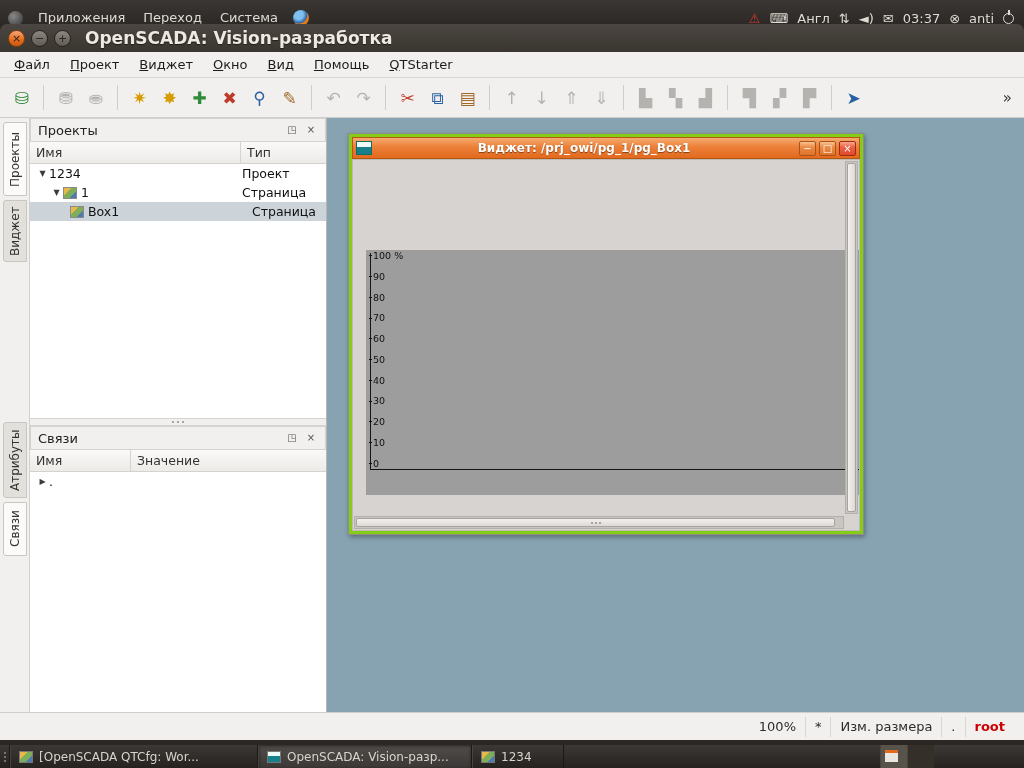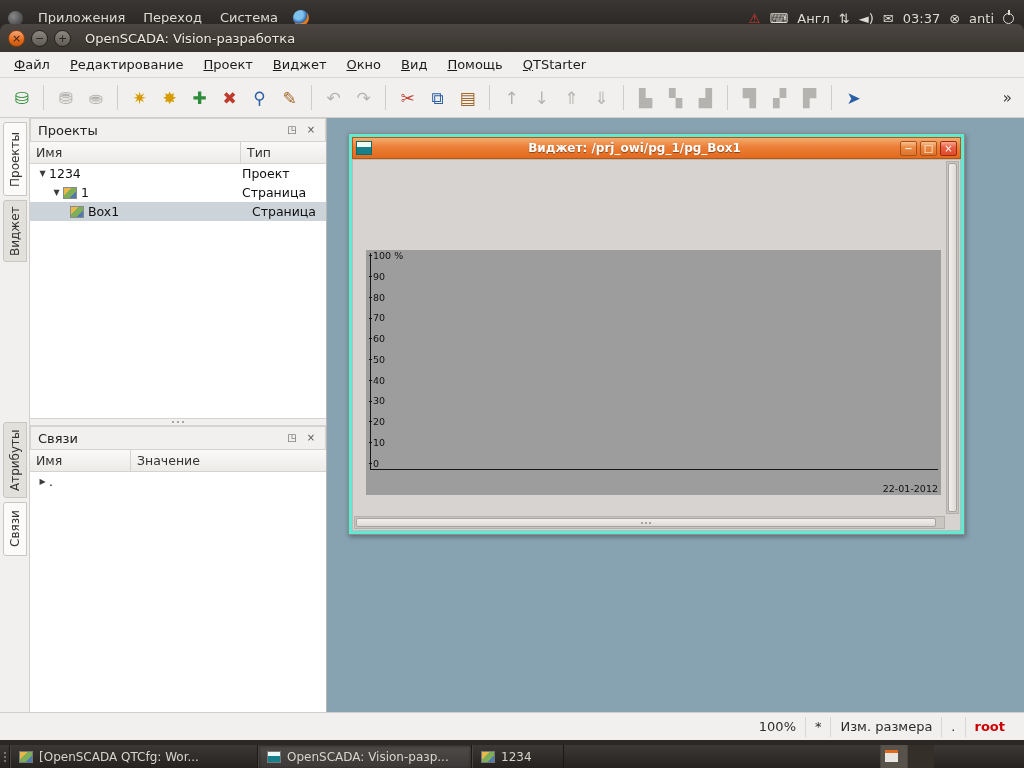--- a/index.html
+++ b/index.html
@@ -22,21 +22,21 @@
   .tp-power::after { content:""; position:absolute; left:50%; top:-4px; width:2px; height:5px; background:#dfdbd3; transform:translateX(-50%); }
 
   
   .titlebar { position:absolute; top:24px; left:0; width:1024px; height:28px;
     background:linear-gradient(#4b4641,#39352f); border-radius:7px 7px 0 0;
     display:flex; align-items:center; padding:0 8px; }
   .wbtn { width:17px; height:17px; border-radius:50%; margin-right:6px; font-size:11px; line-height:16px;
     text-align:center; color:#2c2620; border:1px solid #23201c;
     background:linear-gradient(#8c8781,#5f5a53); }
   .wbtn.close { background:linear-gradient(#f8a678,#e46b1a 60%,#c85a12); border-color:#8a3d0a; }
-  .wtitle { color:#eeeae2; font-weight:normal; font-size:13px; margin-left:8px; text-shadow:0 1px 1px rgba(0,0,0,.5); }
+  .wtitle { color:#eeeae2; font-weight:bold; font-size:17px; margin-left:8px; text-shadow:0 1px 1px rgba(0,0,0,.5); }
 
   
   .menubar { position:absolute; top:52px; left:0; width:1024px; height:26px; background:#f1f0ee;
     border-bottom:1px solid #d8d6d2; display:flex; align-items:center; font-size:13px; color:#1c1c1c; padding:12px 4px; }
   .mitem { display:block; padding:0 10px; line-height:26px; }
   .mitem::first-letter { text-decoration:underline; }
 
   .toolbar { position:absolute; top:78px; left:0; width:1024px; height:40px; background:#f1f0ee;
     border-bottom:1px solid #cfcdc9; display:flex; align-items:center; padding:0 8px; gap:3px; }
   .tbtn { width:27px; height:27px; border-radius:3px; display:flex; align-items:center; justify-content:center;
@@ -72,22 +72,22 @@
   .arrow { width:13px; font-size:8px; color:#3c3c3c; text-align:center; flex:0 0 auto; }
   .pgicon { width:14px; height:12px; flex:0 0 auto; margin-right:4px; border:1px solid #8a8a8a;
     background:linear-gradient(135deg,#e8b84b 0 35%,#7fae5a 35% 70%,#4f7ab0 70%); }
   .ind1 { padding-left:20px; } .ind2 { padding-left:40px; }
   .vsplit { height:8px; background:#f1f0ee; border-top:1px solid #d5d3cf; border-bottom:1px solid #d5d3cf;
     display:flex; align-items:center; justify-content:center; }
   .hdots { width:2px; height:2px; border-radius:50%; background:#8f8d89; box-shadow:-5px 0 0 #8f8d89, 5px 0 0 #8f8d89; }
 
   
   .mdi { flex:1; position:relative; background:#87a3b2; overflow:hidden; }
-  .child { position:absolute; left:21px; top:15px; width:617px; height:402px;
-    background:#5eead4; border:1px solid #8f8c87; padding:3px; box-shadow:1px 2px 5px rgba(0,0,0,.35); }
+  .child { position:absolute; left:21px; top:15px; width:516px; height:402px;
+    background:#84cc16; border:1px solid #8f8c87; padding:3px; box-shadow:1px 2px 5px rgba(0,0,0,.35); }
   .child-title { height:22px; background:linear-gradient(#f5ab6f,#ec7f38 45%,#e26a1e);
     display:flex; align-items:center; padding:0 3px; border:1px solid #b5570f; }
   .cicon { width:16px; height:14px; border:1px solid #0e6b66; background:linear-gradient(#eefaf8 45%,#17808a 45%); flex:0 0 auto; }
   .ctitle { flex:1; text-align:center; color:#fff; font-weight:bold; font-size:12px;
     text-shadow:0 1px 1px rgba(0,0,0,.45); white-space:nowrap; overflow:hidden; }
   .cbtn { width:17px; height:15px; margin-left:3px; font-size:10px; line-height:13px; text-align:center;
     color:#fff; border-radius:2px; background:linear-gradient(#f9c291,#ea8a45 40%,#e0732b); border:1px solid #a8521a; flex:0 0 auto;}
   .cbtn.close { background:linear-gradient(#f9a791,#ea6045 40%,#e04a2b); border-color:#9c2c10; }
   .child-body { position:absolute; left:3px; right:3px; top:25px; bottom:3px; background:#d6d3d0;
     border:1px solid #bdbab6; overflow:hidden; }
@@ -167,21 +167,20 @@
 
   <div class="titlebar">
     <span class="wbtn close">×</span>
     <span class="wbtn">−</span>
     <span class="wbtn">+</span>
     <span class="wtitle">OpenSCADA: Vision-разработка</span>
   </div>
 
   <div class="menubar">
     <span class="mitem">Файл</span>
-    <span class="mitem">Редактирование</span>
     <span class="mitem">Проект</span>
     <span class="mitem">Виджет</span>
     <span class="mitem">Окно</span>
     <span class="mitem">Вид</span>
     <span class="mitem">Помощь</span>
     <span class="mitem">QTStarter</span>
   </div>
 
   <div class="toolbar">
     <span class="tbtn c-green">⛁</span>

